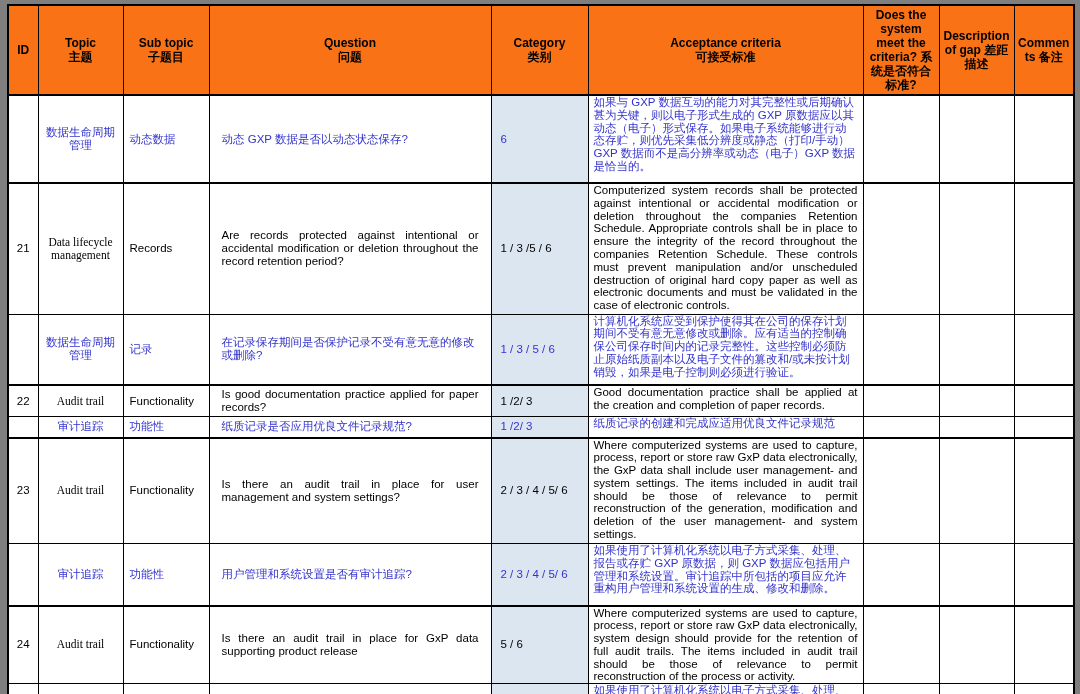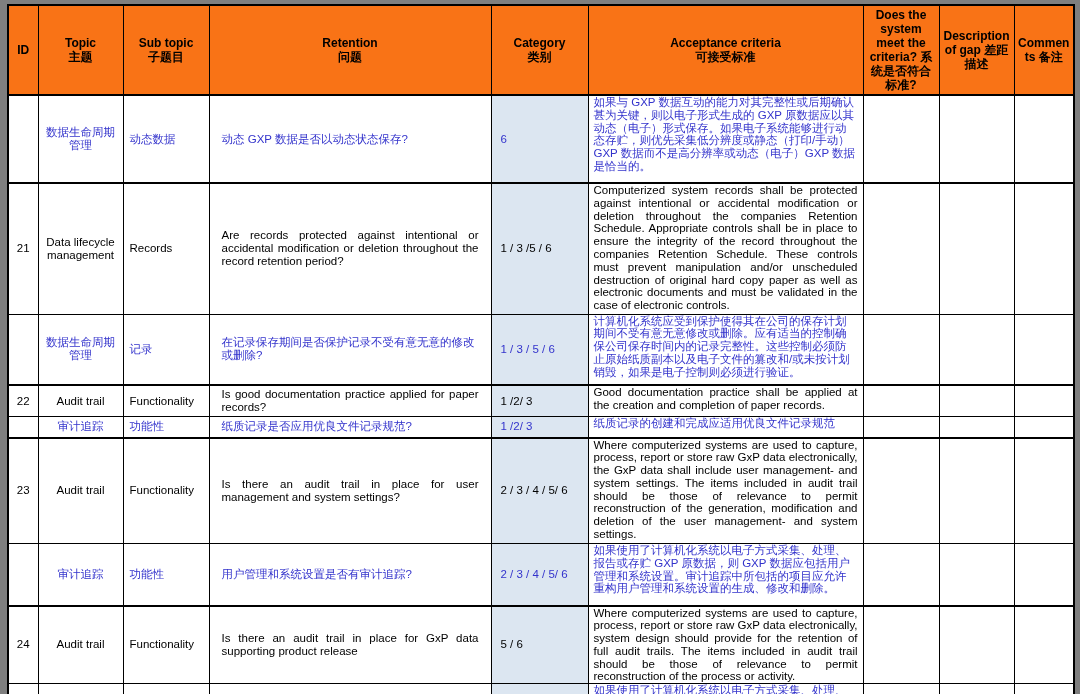--- a/index.html
+++ b/index.html
@@ -39,21 +39,21 @@
   tr.hdr th .l{display:block;}
 
   
   tr.h84{height:84px}tr.h88{height:88px}tr.h131{height:131px}tr.h71{height:71px}
   tr.h22{height:22px}tr.h21{height:21px}tr.h106{height:106px}tr.h62{height:62px}tr.h34{height:34px}
 
   tr.group-end td{border-bottom-width:2px;}
 
   
   td.id{text-align:center;}
-  td.topic{text-align:center;}
+  td.topic{text-align:center;font-family:Liberation Serif, serif;}
   td.sub{text-align:left;padding-left:6px;}
   td.q{text-align:justify;padding:2px 12px;}
   td.cat{background:#dce6f1;text-align:left;padding-left:9px;}
   td.crit{vertical-align:top;text-align:justify;line-height:12.8px;padding:0 5px;}
   tr.zh td{color:#3333cc;}
   tr.zh td.q, tr.zh td.crit{text-align:left;}
 </style>
 </head>
 <body>
 
@@ -78,21 +78,21 @@
           </th>
     <th>
             <span class="l">Topic</span>
             <span class="l">主题</span>
           </th>
     <th>
             <span class="l">Sub topic</span>
             <span class="l">子题目</span>
           </th>
     <th>
-            <span class="l">Retention</span>
+            <span class="l">Question</span>
             <span class="l">问题</span>
           </th>
     <th>
             <span class="l">Category</span>
             <span class="l">类别</span>
           </th>
     <th>
             <span class="l">Acceptance criteria</span>
             <span class="l">可接受标准</span>
           </th>

